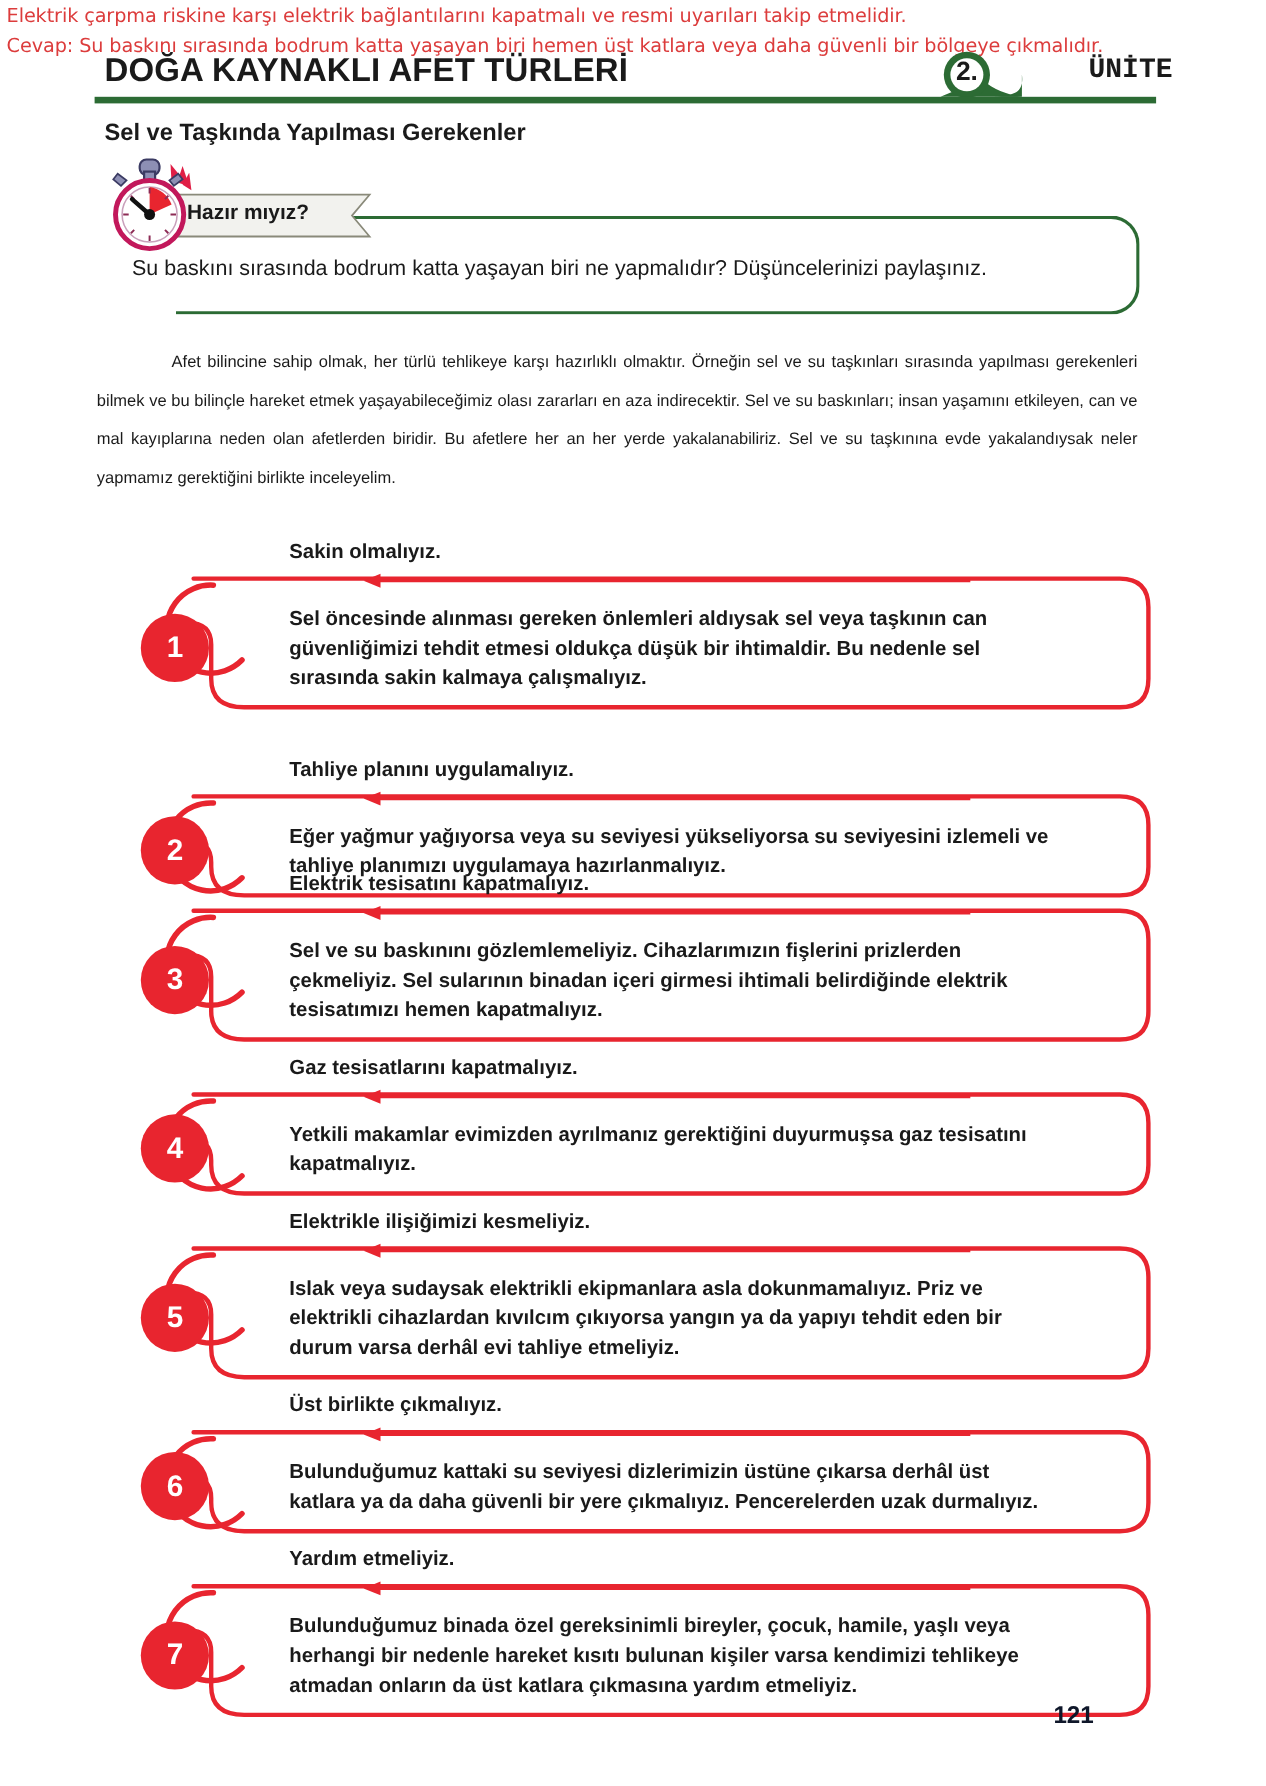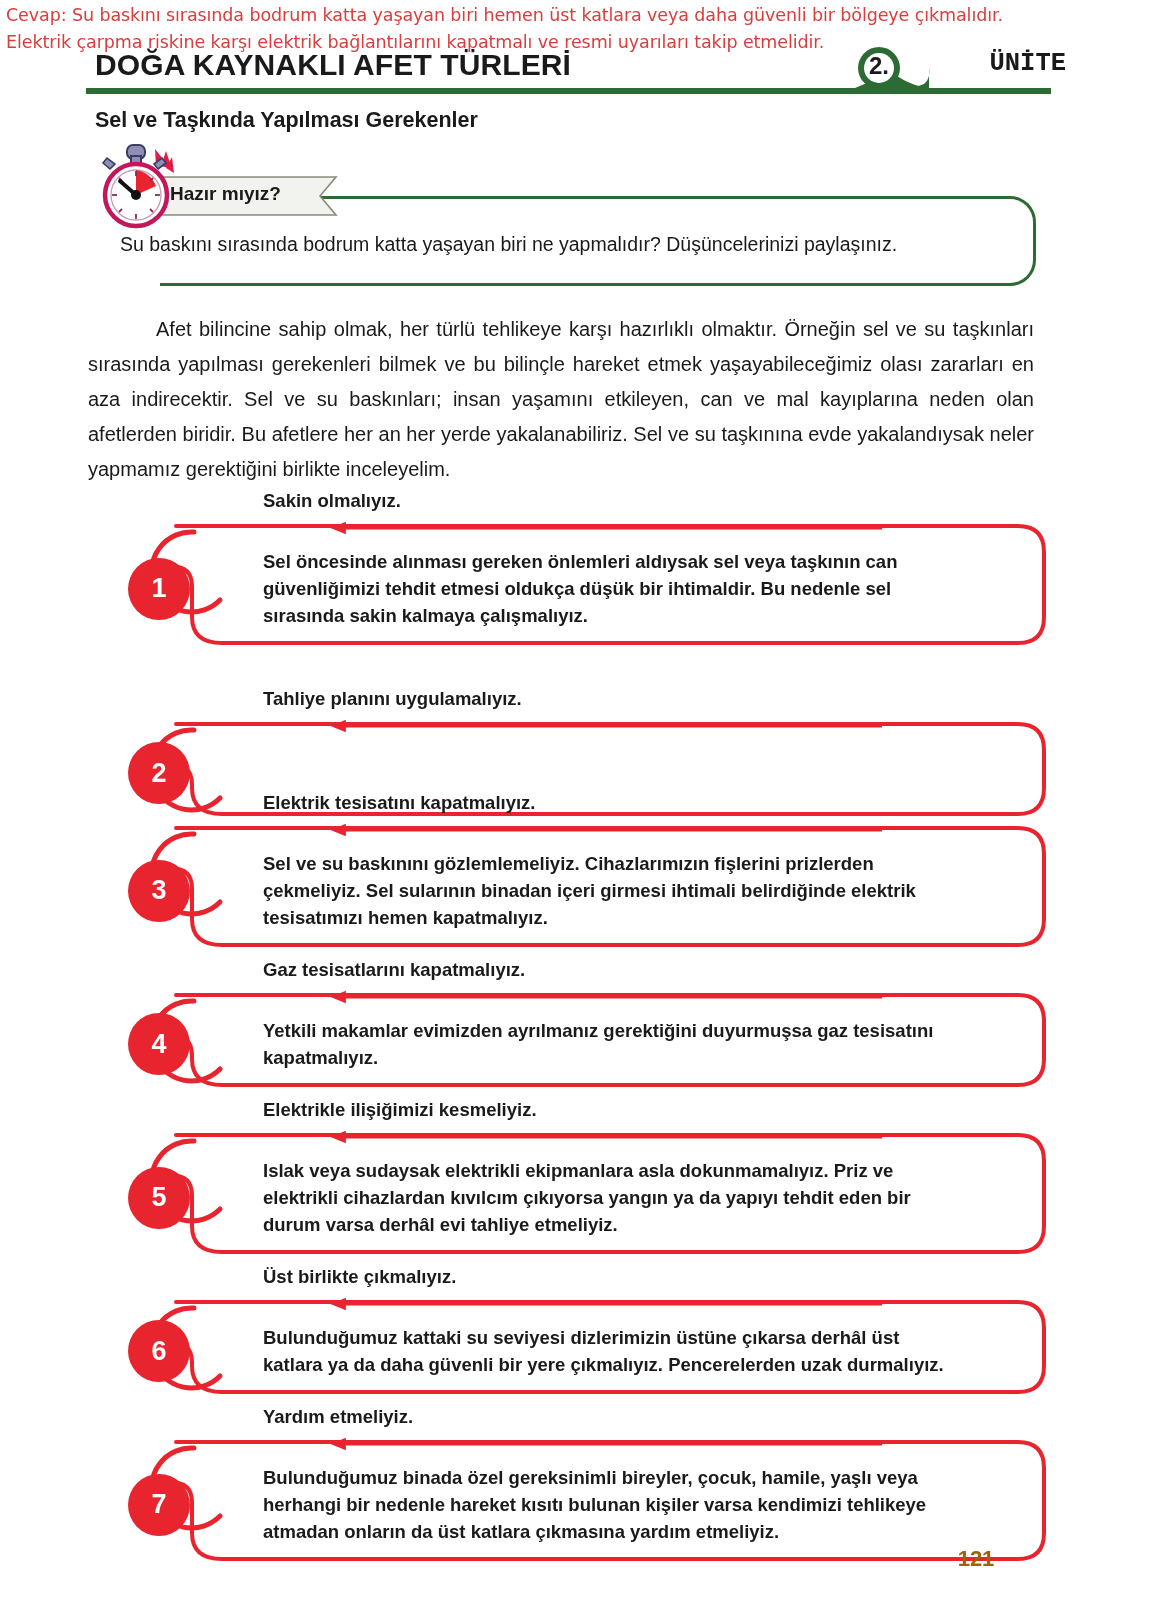--- a/index.html
+++ b/index.html
@@ -71,21 +71,21 @@
     font-size:19px; font-weight:bold; color:#1a1a1a;
     z-index:4;
   }
   .stopwatch{
     position:absolute; left:98px; top:143px; width:84px; height:88px; z-index:5;
   }
 
   
   .body-par{
     position:absolute; left:88px; top:312px; width:946px;
-    font-size:20px; line-height:35px; color:#1a1a1a;
+    font-size:15px; line-height:35px; color:#1a1a1a;
     text-align:justify;
     text-indent:68px;
   }
 
   
   .steps{
     position:absolute; left:0; top:485px; width:1151px;
   }
   .step{
     position:relative;
@@ -126,30 +126,30 @@
   }
 
   
   .footer{
     position:absolute; left:0; bottom:0; width:1151px; height:160px;
   }
   .page-number{
     position:absolute; left:945px; top:1528px;
     width:62px; height:62px;
     display:flex; align-items:center; justify-content:center;
-    font-size:22px; font-weight:bold; color:#a16207;
+    font-size:22px; font-weight:bold; color:#0f172a;
     z-index:3;
   }
 </style>
 </head>
 <body>
 
 <div class="answer">
+  <div>Elektrik çarpma riskine karşı elektrik bağlantılarını kapatmalı ve resmi uyarıları takip etmelidir.</div>
   <div>Cevap: Su baskını sırasında bodrum katta yaşayan biri hemen üst katlara veya daha güvenli bir bölgeye çıkmalıdır.</div>
-  <div>Elektrik çarpma riskine karşı elektrik bağlantılarını kapatmalı ve resmi uyarıları takip etmelidir.</div>
 </div>
 
 <div class="header">
   <div class="header-title">DOĞA KAYNAKLI AFET TÜRLERİ</div>
 
   <div class="unit-badge-wrap">
     <svg width="130" height="52" viewBox="0 0 130 52">
       <path d="M56 46 C56 46 74 46 80 41 C86 36 84 26 84 26 L84 46 Z" fill="#2c6b34"></path>
       <path d="M14 46 L86 46 C86 46 62 44 50 34" fill="none" stroke="#2c6b34" stroke-width="0"></path>
       <path d="M10 46 L84 46 C84 46 60 43 48 30 Z" fill="#2c6b34"></path>
@@ -230,20 +230,21 @@
       <div class="step-heading">Tahliye planını uygulamalıyız.</div>
       <svg width="972" height="112" viewBox="0 0 972 112" class="step-body-svg">
         <path d="M 86 14 A 40 40 0 1 0 112 82" fill="none" stroke="#e8252f" stroke-width="5" stroke-linecap="round"></path>
         <path d="M 68 8 L 910 8 Q 936 8 936 34 L 936 72 Q 936 98 910 98 L 114 98 Q 84 98 84 72 L 84 68 Q 84 48 62 48 L 48 48" fill="none" stroke="#e8252f" stroke-width="4" stroke-linecap="round" stroke-linejoin="round"></path>
       </svg>
       <svg width="790" height="20" viewBox="0 0 790 20" class="step-arrow">
         <line x1="18" y1="10" x2="788" y2="10" stroke="#e8252f" stroke-width="4"></line>
         <polygon points="0,10 22,1 22,19" fill="#e8252f"></polygon>
       </svg>
       <div class="step-circle" style="top: 54px; background: rgb(232, 37, 47);">2</div>
+      <div class="step-text" style="top: 58px;">Eğer yağmur yağıyorsa veya su seviyesi yükseliyorsa su seviyesini izlemeli ve tahliye planımızı uygulamaya hazırlanmalıyız.</div>
     </div>
     <div class="step" style="height: 167px; top: 307px; position: absolute;">
       <div class="step-heading">Elektrik tesisatını kapatmalıyız.</div>
       <svg width="972" height="139" viewBox="0 0 972 139" class="step-body-svg">
         <path d="M 86 14 A 40 40 0 1 0 112 82" fill="none" stroke="#e8252f" stroke-width="5" stroke-linecap="round"></path>
         <path d="M 68 8 L 910 8 Q 936 8 936 34 L 936 99 Q 936 125 910 125 L 114 125 Q 84 125 84 99 L 84 68 Q 84 48 62 48 L 48 48" fill="none" stroke="#e8252f" stroke-width="4" stroke-linecap="round" stroke-linejoin="round"></path>
       </svg>
       <svg width="790" height="20" viewBox="0 0 790 20" class="step-arrow">
         <line x1="18" y1="10" x2="788" y2="10" stroke="#e8252f" stroke-width="4"></line>
         <polygon points="0,10 22,1 22,19" fill="#e8252f"></polygon>

